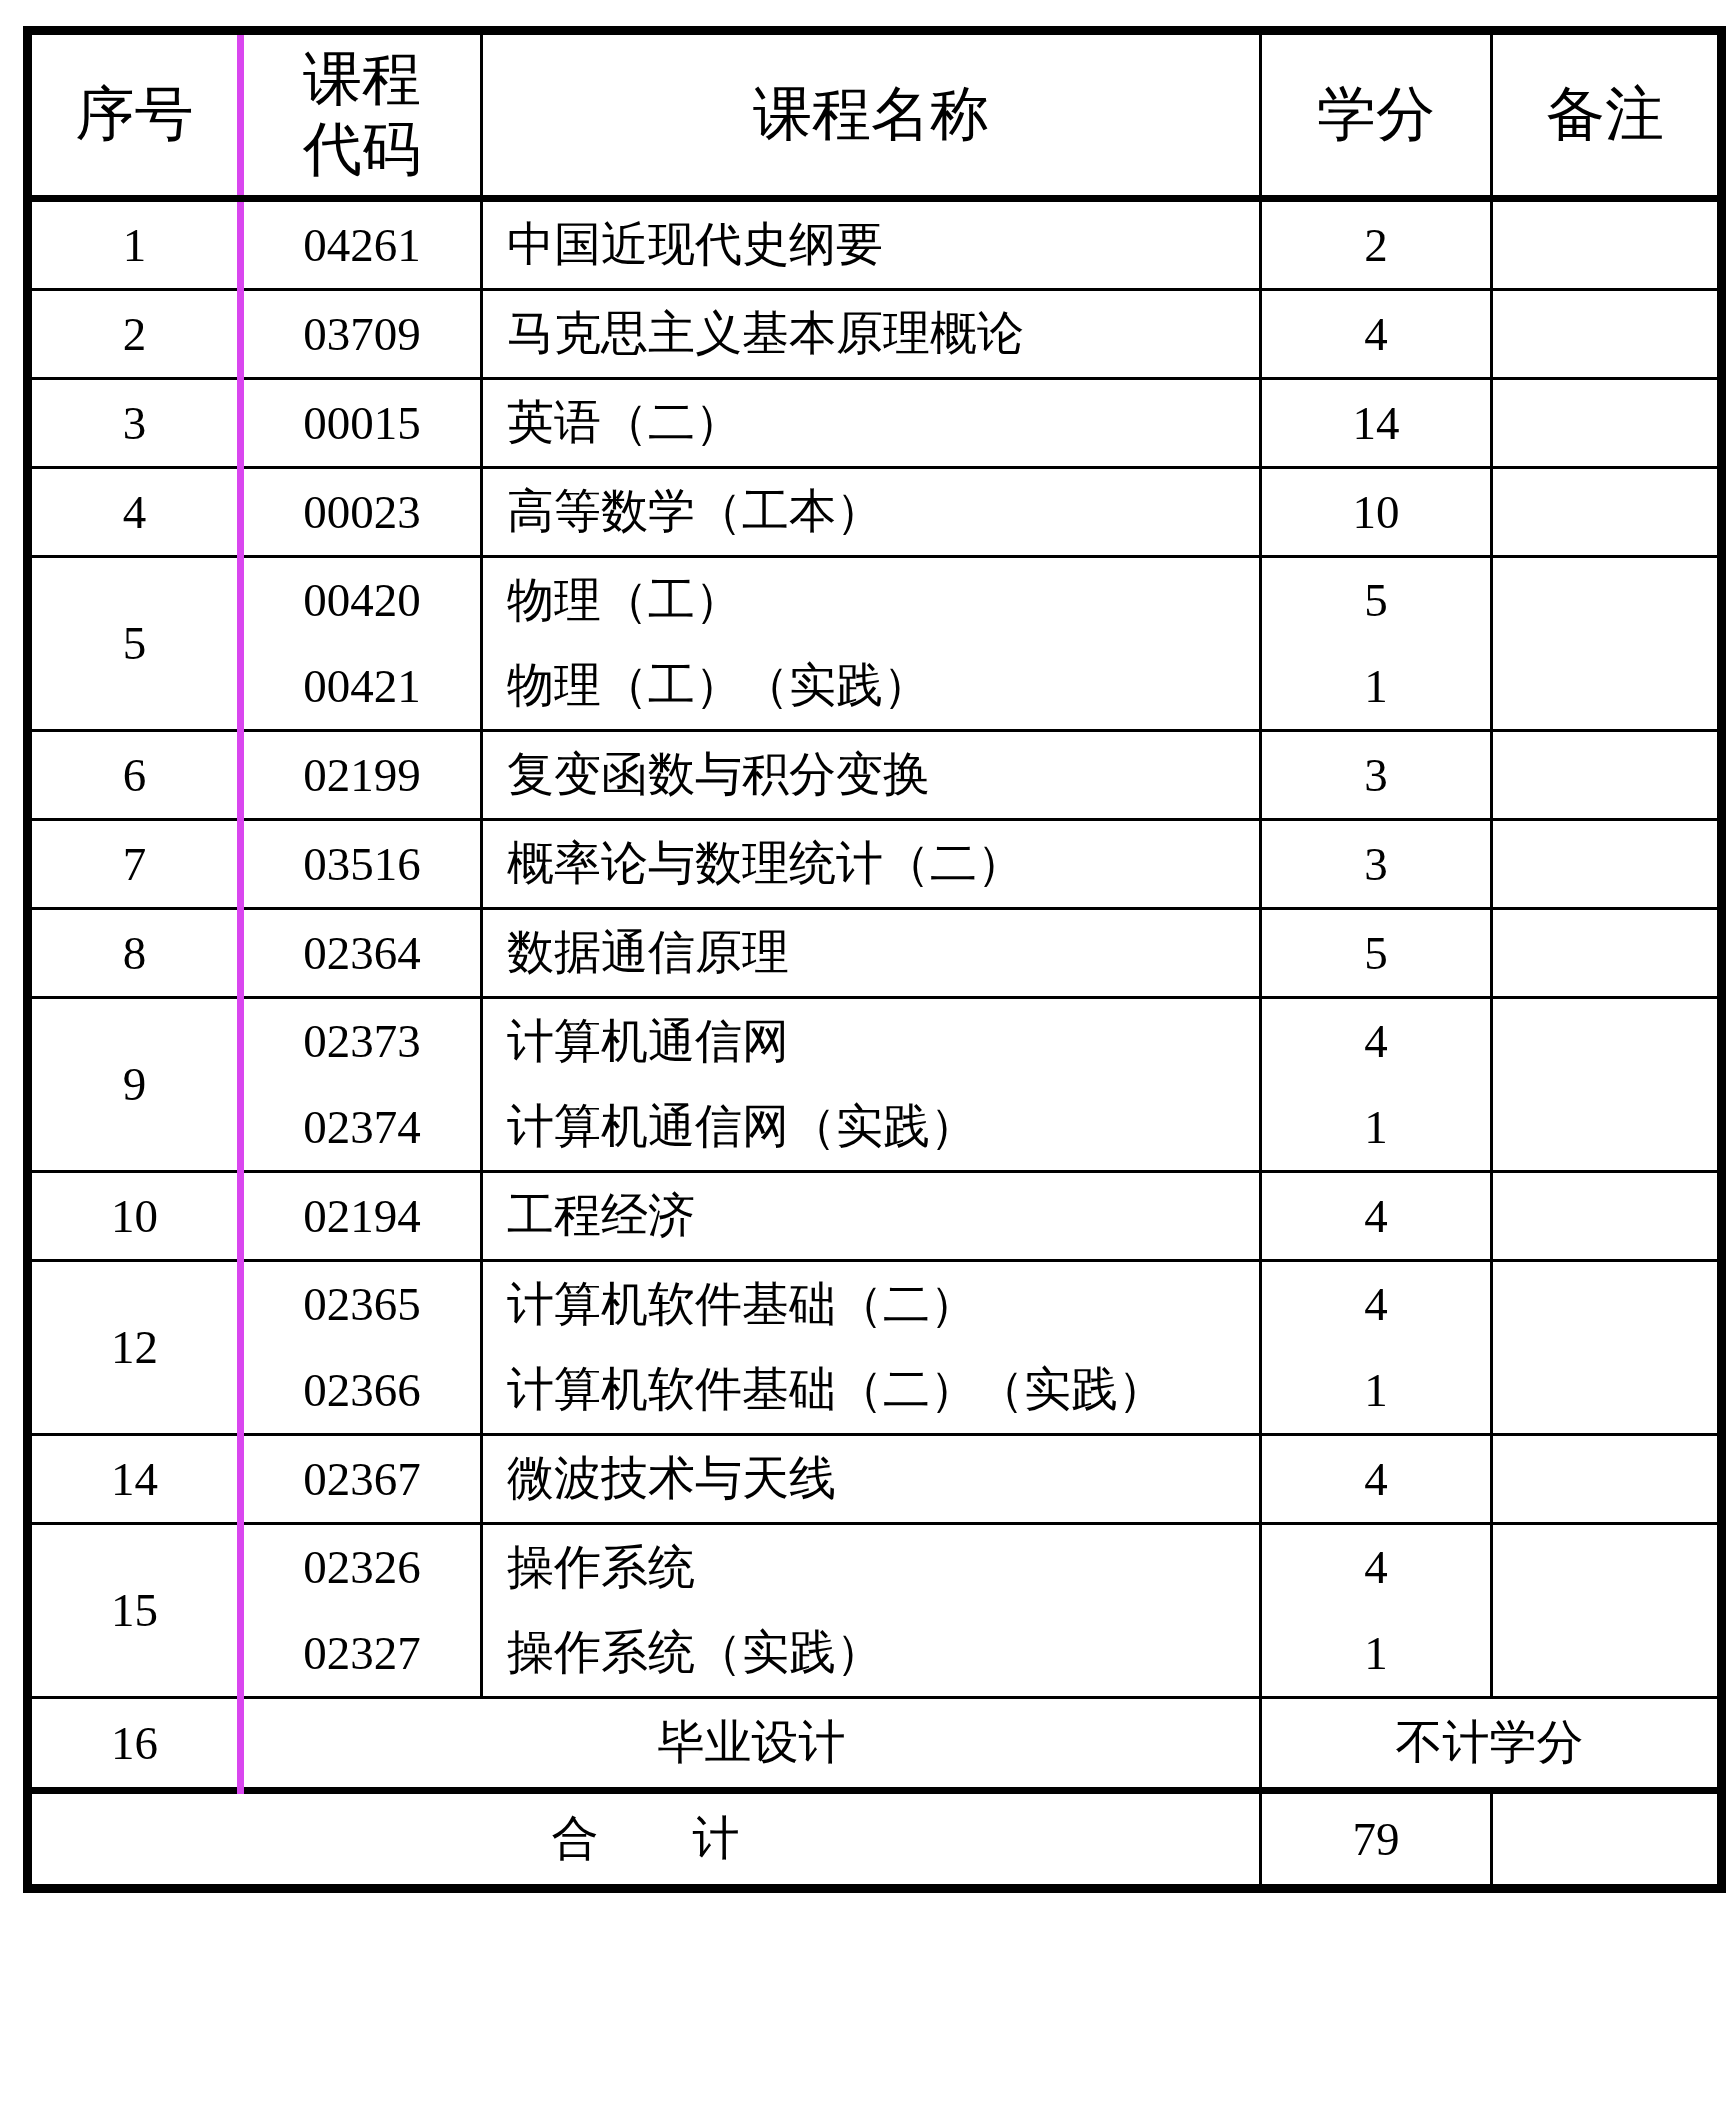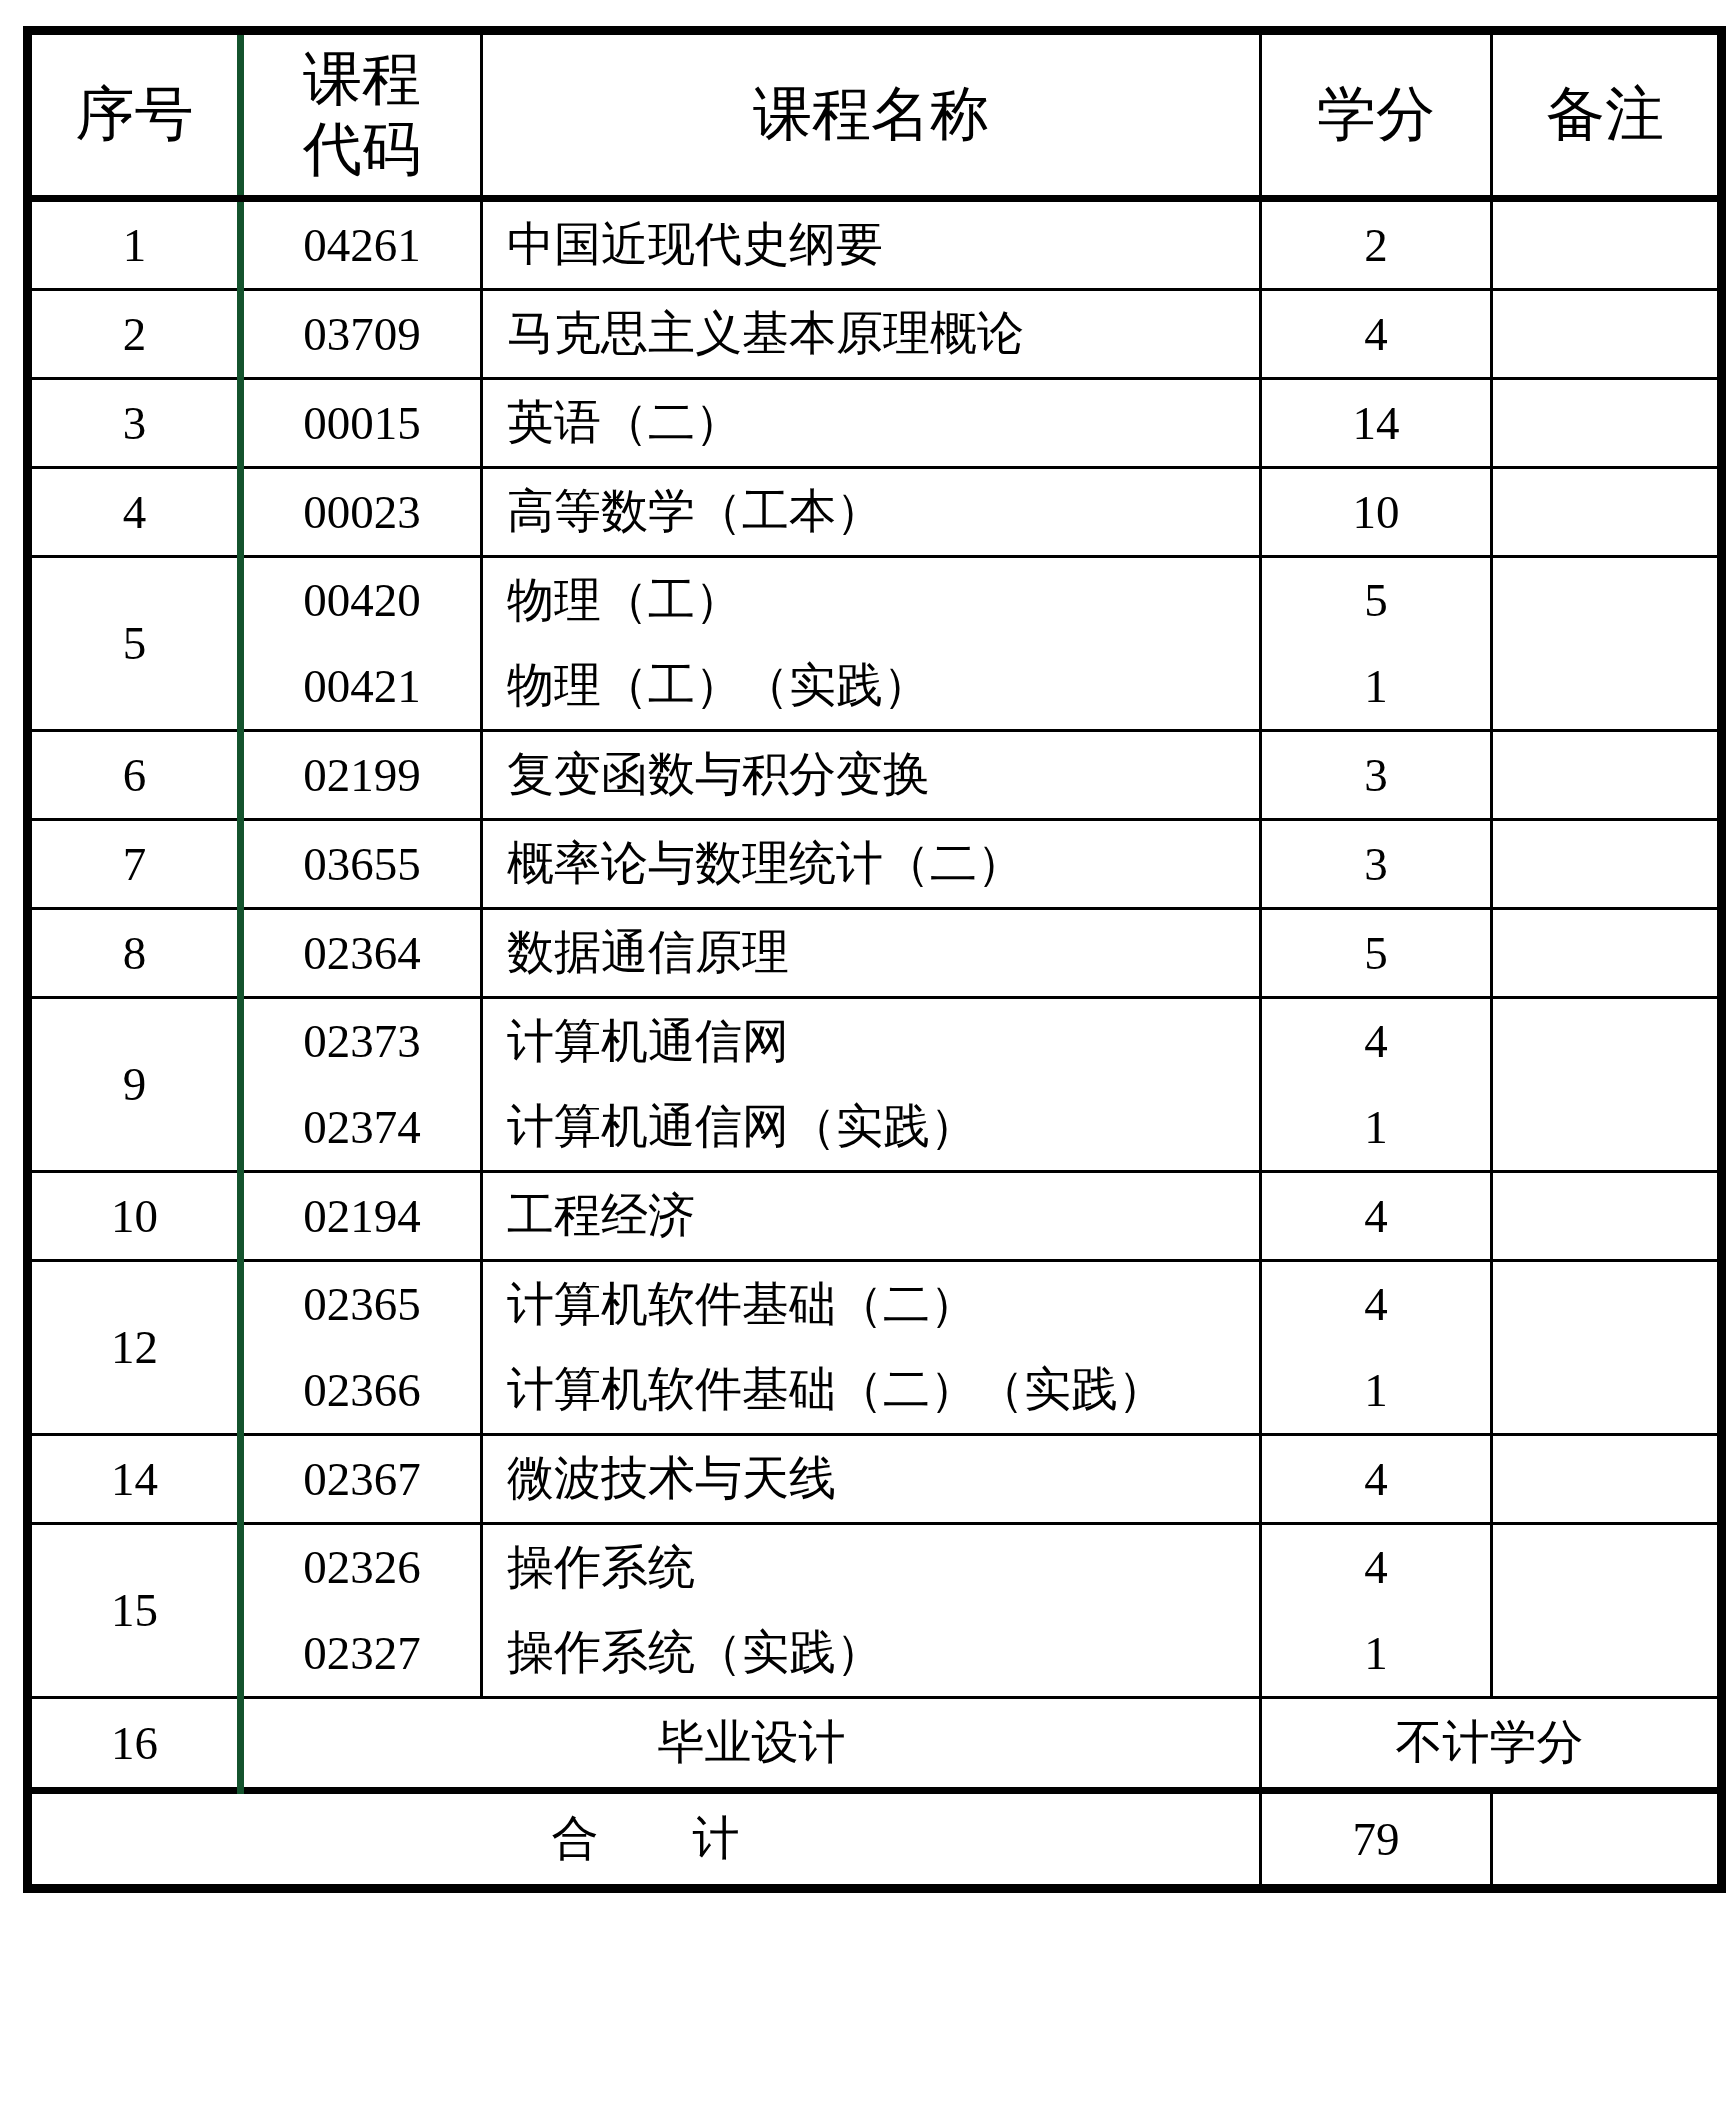--- a/index.html
+++ b/index.html
@@ -33,21 +33,21 @@
     overflow:hidden;
   }
   tr.header th{
     border-bottom:7.7px solid #000000;
     height:160px;
     font-size:59px;
     font-weight:normal;
     text-align:center;
     line-height:1.18;
   }
-  .col-index{border-right:7px solid #14532d;}
+  .col-index{border-right:7px solid #d946ef;}
   td{font-size:47px;}
   .center{text-align:center;}
   td.name{text-align:left;padding-left:24px;}
   .row-single td{height:86px;}
   .row-double td{height:171px;}
   .row-special td{height:88px;}
   .row-total td{height:90px;border-top:7.7px solid #000000;}
   .stack{display:flex;flex-direction:column;height:171px;}
   .stack .line{flex:1 1 50%;display:flex;align-items:center;justify-content:center;text-align:center;}
   .stack .line.left{justify-content:flex-start;padding-left:24px;}
@@ -128,21 +128,21 @@
         </tr>
         <tr class="row-single">
           <td class="col-index center">6</td>
           <td class="center">02199</td>
           <td class="name">复变函数与积分变换</td>
           <td class="center">3</td>
           <td></td>
         </tr>
         <tr class="row-single">
           <td class="col-index center">7</td>
-          <td class="center">03655</td>
+          <td class="center">03516</td>
           <td class="name">概率论与数理统计（二）</td>
           <td class="center">3</td>
           <td></td>
         </tr>
         <tr class="row-single">
           <td class="col-index center">8</td>
           <td class="center">02364</td>
           <td class="name">数据通信原理</td>
           <td class="center">5</td>
           <td></td>

